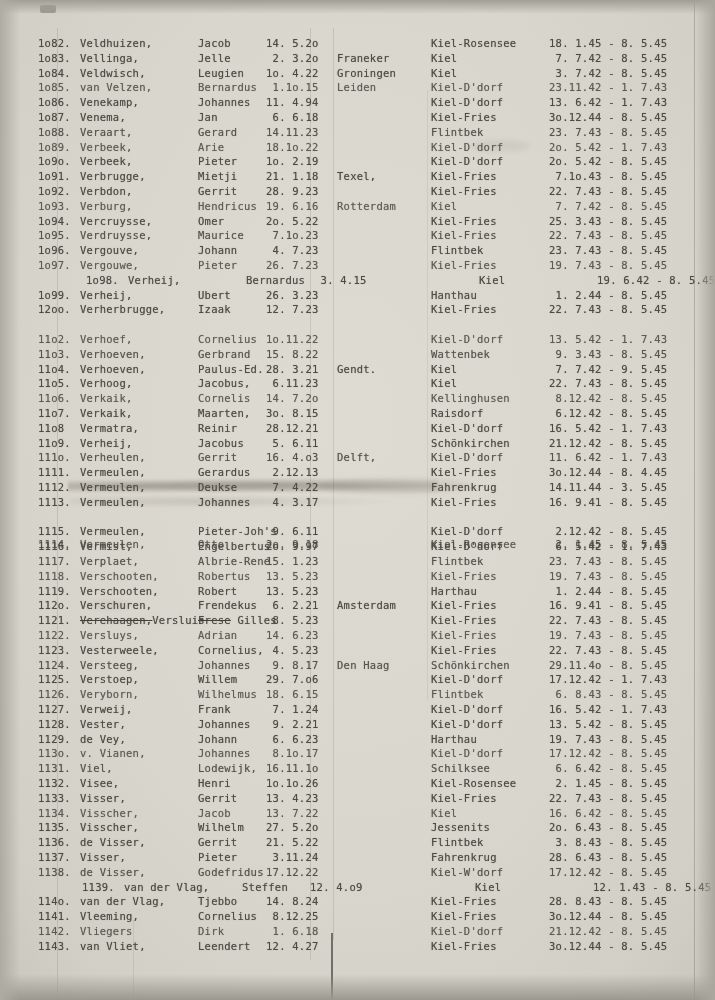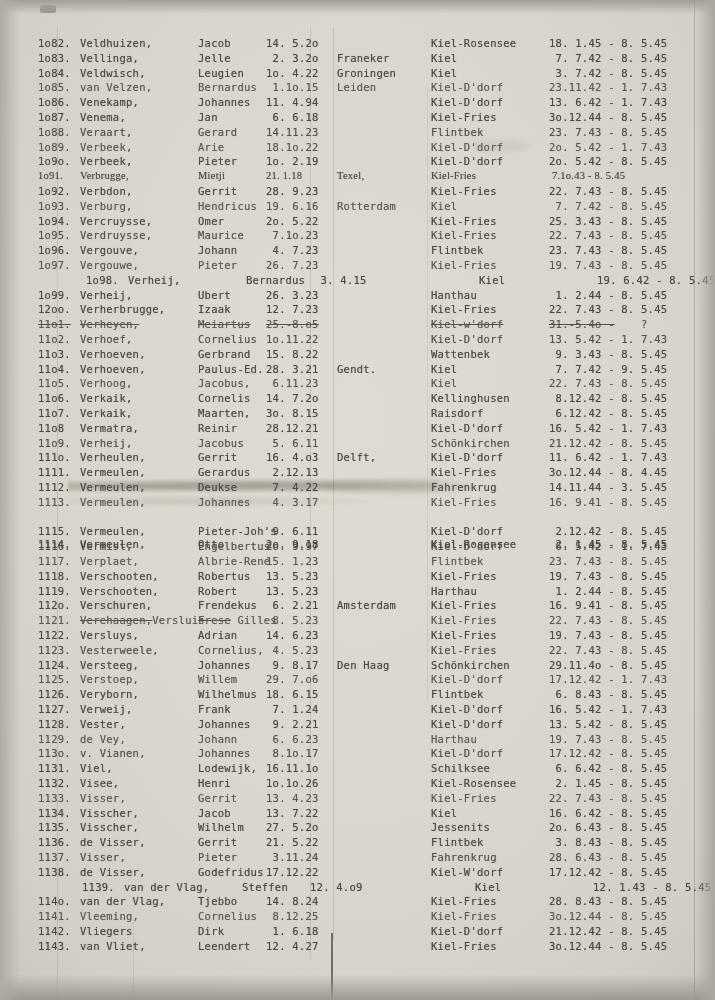--- a/index.html
+++ b/index.html
@@ -143,21 +143,21 @@
       </div>
       <div class="row" style="top: 154.4px;">
         <span class="cell c-no">1o9o.</span>
         <span class="cell c-sur">Verbeek,</span>
         <span class="cell c-giv">Pieter</span>
         <span class="cell c-born">1o. 2.19</span>
         <span class="cell c-place"></span>
         <span class="cell c-camp">Kiel-D'dorf</span>
         <span class="cell c-per">2o. 5.42 - 8. 5.45</span>
       </div>
-      <div class="row" style="top: 169.2px; font-family: Liberation Serif, serif;">
+      <div class="row" style="top: 169.2px;">
         <span class="cell c-no">1o91.</span>
         <span class="cell c-sur">Verbrugge,</span>
         <span class="cell c-giv">Mietji</span>
         <span class="cell c-born">21. 1.18</span>
         <span class="cell c-place">Texel,</span>
         <span class="cell c-camp">Kiel-Fries</span>
         <span class="cell c-per"> 7.1o.43 - 8. 5.45</span>
       </div>
       <div class="row" style="top: 184px;">
         <span class="cell c-no">1o92.</span>
@@ -232,29 +232,20 @@
         <span class="cell c-per"> 1. 2.44 - 8. 5.45</span>
       </div>
       <div class="row" style="top: 302.4px;">
         <span class="cell c-no">12oo.</span>
         <span class="cell c-sur">Verherbrugge,</span>
         <span class="cell c-giv">Izaak</span>
         <span class="cell c-born">12. 7.23</span>
         <span class="cell c-place"></span>
         <span class="cell c-camp">Kiel-Fries</span>
         <span class="cell c-per">22. 7.43 - 8. 5.45</span>
-      </div>
-      <div class="row" style="top: 317.2px;">
-        <span class="cell c-no struck">11o1.</span>
-        <span class="cell c-sur struck">Verheyen,</span>
-        <span class="cell c-giv struck">Meiartus</span>
-        <span class="cell c-born struck">25.-8.o5</span>
-        <span class="cell c-place struck"></span>
-        <span class="cell c-camp struck">Kiel-w'dorf</span>
-        <span class="cell c-per struck">31.-5.4o -<span class="tail">    ?</span></span>
       </div>
       <div class="row" style="top: 332px;">
         <span class="cell c-no">11o2.</span>
         <span class="cell c-sur">Verhoef,</span>
         <span class="cell c-giv">Cornelius</span>
         <span class="cell c-born">1o.11.22</span>
         <span class="cell c-place"></span>
         <span class="cell c-camp">Kiel-D'dorf</span>
         <span class="cell c-per">13. 5.42 - 1. 7.43</span>
       </div>

